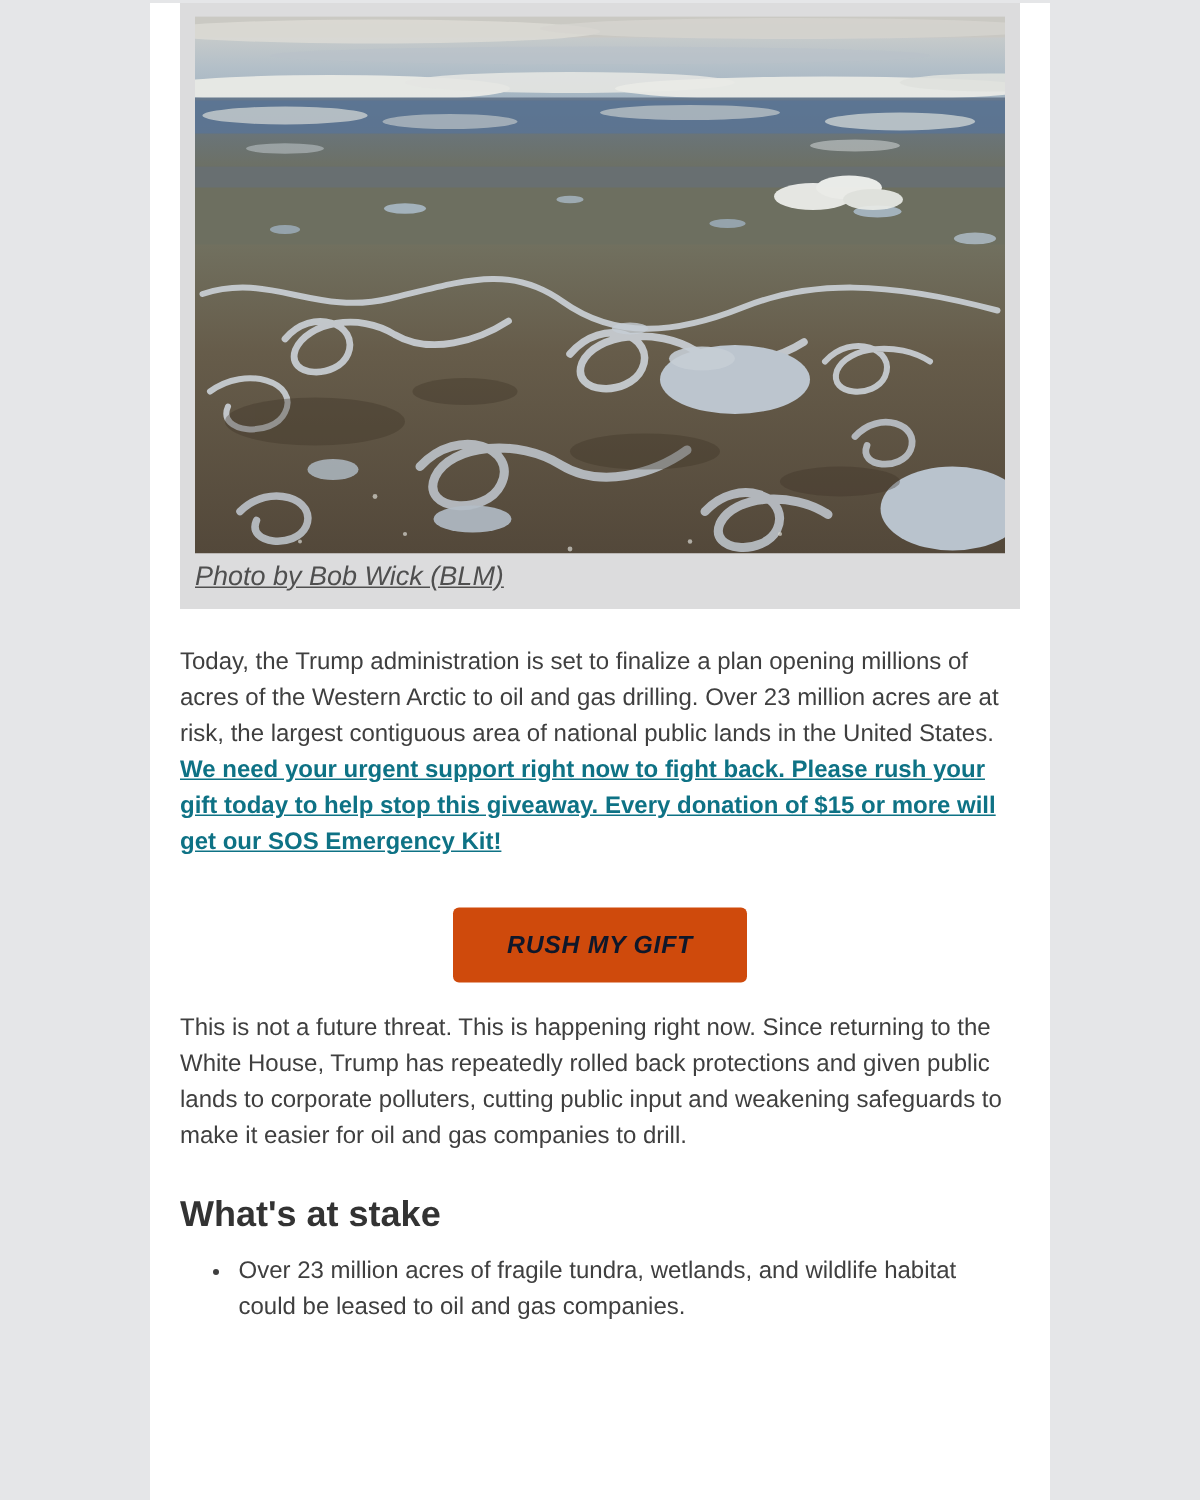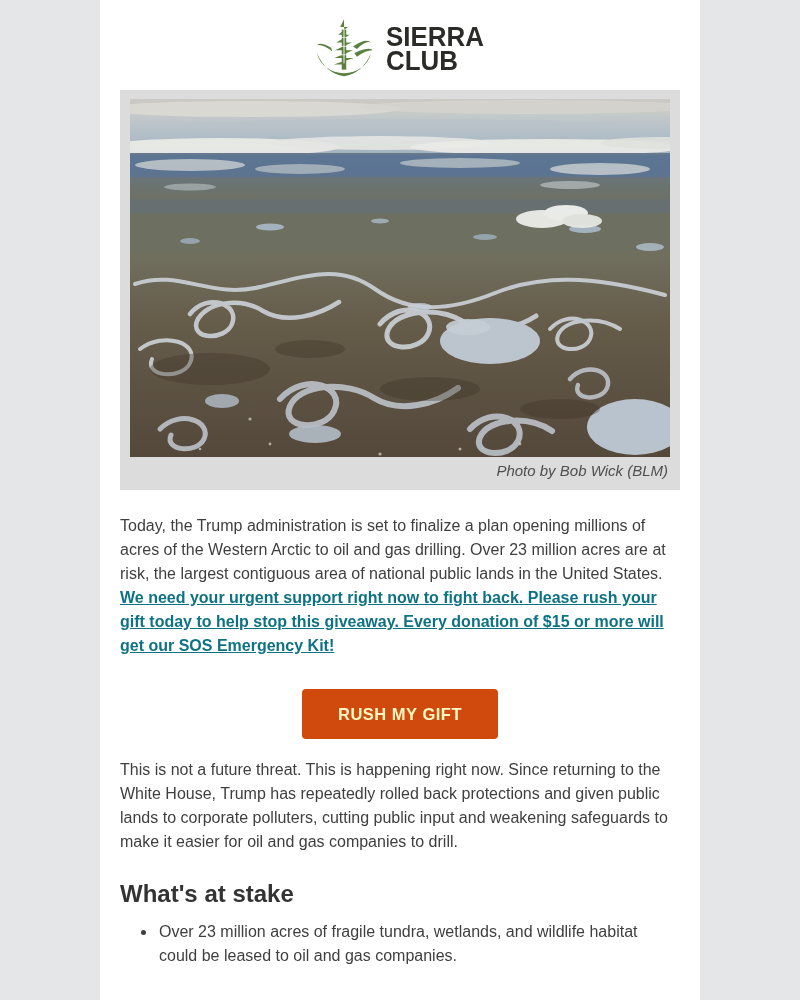--- a/index.html
+++ b/index.html
@@ -24,76 +24,52 @@
     color:#2b2b28;font-weight:bold;font-size:27px;line-height:24px;
     letter-spacing:0px;transform:scaleX(.96);transform-origin:left center;
   }
   
   .image-card{
     margin:2px 20px 0;background:#dcdcdd;
     padding:9px 10px 11px;box-sizing:border-box;
   }
   .hero{width:540px;height:358px;display:block;}
   .caption{
-    font-size:15px;font-style:italic;color:#4f4f4f;
-    text-align:right;margin-top:5px;padding-right:2px;
+    font-size:18px;font-style:italic;color:#4f4f4f;
+    text-align:left;margin-top:5px;padding-right:2px;text-decoration:underline;
   }
   
   .content{
     padding:0 20px;color:#3f3f3f;font-size:16px;line-height:24px;
   }
   .greeting{font-weight:bold;margin:22px 0 0;}
   .para{margin:24px 0 0;}
   .donate-link{
     color:#0e7285;font-weight:bold;text-decoration:underline;cursor:pointer;
   }
   .button-row{text-align:center;margin:16px 0 0;padding-top:15px;}
   .cta-button{
-    display:inline-block;background:#cf4a0c;color:#fef9c3;
+    display:inline-block;background:#cf4a0c;color:#0f172a;
     font-weight:bold;font-size:16.5px;letter-spacing:.5px;
-    padding:13px 36px;border-radius:4px;text-decoration:none;cursor:pointer;
+    padding:13px 36px;border-radius:4px;text-decoration:none;cursor:pointer;font-style:italic;
   }
   .para2{margin:19px 0 0;}
   .stake-heading{
     font-size:24px;color:#333333;font-weight:bold;margin:27px 0 0;
     line-height:26px;
   }
   .stake-list{margin:13px 0 0;padding-left:37px;}
   .stake-list li{margin:0 0 10px;padding-left:2px;}
 </style>
 </head>
 <body>
 
 <div class="page">
   <div class="email-column">
 
-    <div class="logo-block">
-      <svg class="logo-emblem" viewBox="0 0 100 96" xmlns="http://www.w3.org/2000/svg">
-
-        <path d="M8 54 A 43 40 0 0 0 92 54 Q 78 86 50 90 Q 22 86 8 54 Z" fill="#5b8040"></path>
-
-        <path d="M14 50 L40 78" stroke="#ffffff" stroke-width="4" fill="none"></path>
-        <path d="M24 46 L30 80" stroke="#ffffff" stroke-width="3" fill="none"></path>
-        <path d="M62 82 Q78 70 86 52" stroke="#ffffff" stroke-width="4" fill="none"></path>
-
-        <path d="M64 44 Q84 30 92 38 Q84 34 70 48 Z" fill="#5b8040"></path>
-        <path d="M66 54 Q90 44 94 50 Q84 50 70 60 Z" fill="#5b8040"></path>
-        <path d="M30 46 Q14 36 8 42 Q18 40 32 52 Z" fill="#5b8040"></path>
-
-        <rect x="46.5" y="18" width="7" height="62" fill="#5b8040"></rect>
-        <polygon fill="#5b8040" points="50,2 44,14 56,14 41,26 59,26 38,38 62,38 36,50 64,50 35,62 65,62 34,72 66,72 50,72"></polygon>
-
-        <path d="M50 16 L50 70" stroke="#ffffff" stroke-width="1.6" fill="none" opacity=".85"></path>
-        <path d="M40 30 L60 30 M38 44 L62 44 M37 57 L63 57" stroke="#ffffff" stroke-width="1.4" fill="none" opacity=".8"></path>
-      </svg>
-      <div class="logo-text">
-        <span>SIERRA</span>
-        <span>CLUB</span>
-      </div>
-    </div>
 
     <div class="image-card">
       <svg class="hero" viewBox="0 0 540 358" xmlns="http://www.w3.org/2000/svg" preserveAspectRatio="none">
         <defs>
           <linearGradient id="sky" x1="0" y1="0" x2="0" y2="1">
             <stop offset="0" stop-color="#d3d2cc"></stop>
             <stop offset="0.55" stop-color="#b3bfc8"></stop>
             <stop offset="1" stop-color="#9db0bf"></stop>
           </linearGradient>
           <linearGradient id="land" x1="0" y1="0" x2="0" y2="1">

